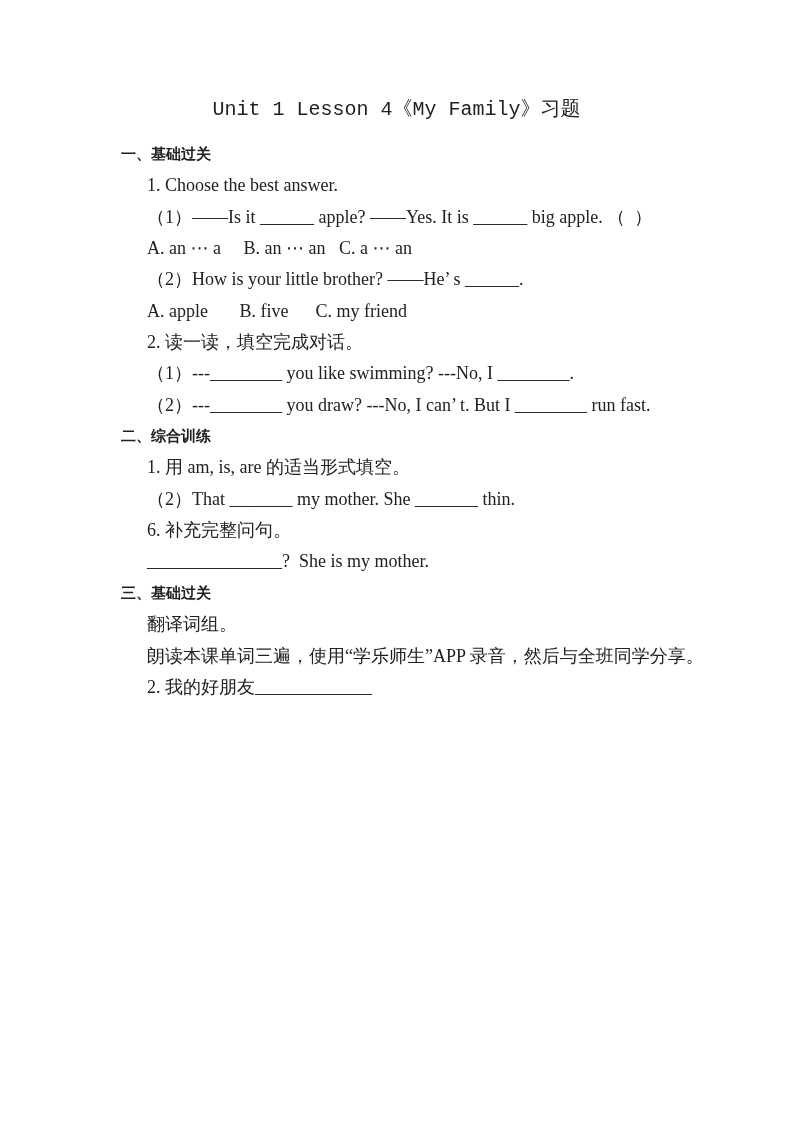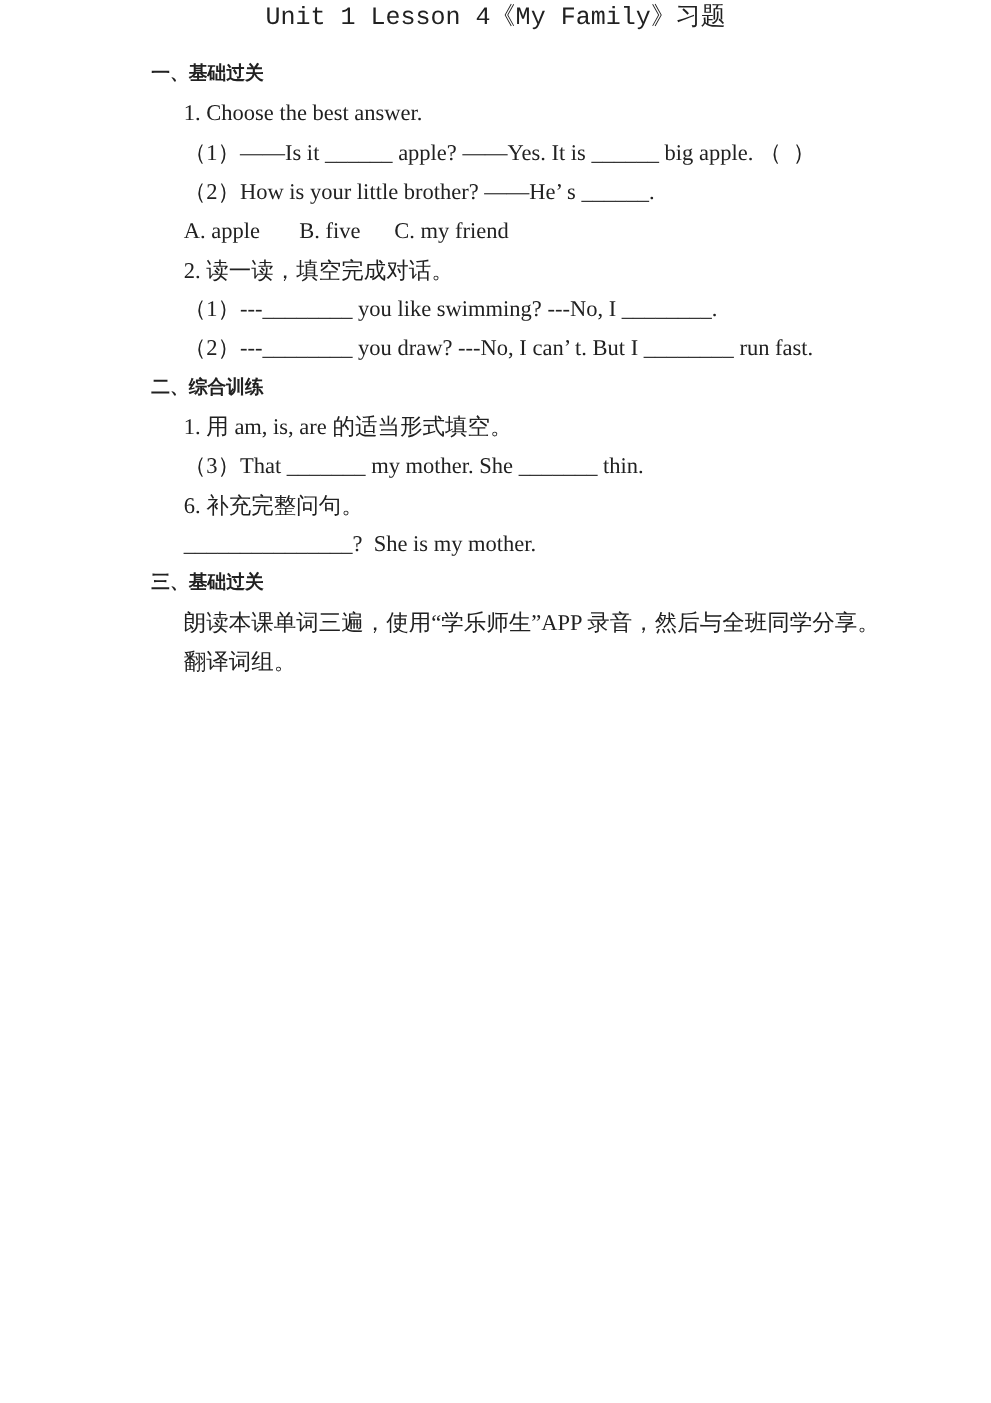--- a/index.html
+++ b/index.html
@@ -3,20 +3,21 @@
 <meta charset="utf-8">
 <style>
   html,body{margin:0;padding:0;background:#ffffff;}
   .page{
     position:relative;
     width:793px;height:1122px;
     background:#ffffff;
     color:#212121;
     font-family:"Liberation Mono","DejaVu Sans Mono",monospace;
     box-sizing:border-box;
+    padding-top:95px;
     overflow:hidden;
   }
   .title{
     margin:0;
     font-size:20px;
     font-weight:normal;
     line-height:30px;
     text-align:center;
     letter-spacing:0;
     white-space:pre;
@@ -39,27 +40,29 @@
 </style>
 </head>
 <body>
 
 <div class="page">
   <h1 class="title">Unit 1 Lesson 4《My Family》习题</h1>
   <div class="lines" id="lines">
       <div class="line heading"><span class="part bold">一、基础过关</span></div>
       <div class="line body"><span class="part">1. Choose the best answer.</span></div>
       <div class="line body"><span class="part">（1）——Is it ______ apple? ——Yes. It is ______ big apple. （  ）</span></div>
+      <div class="line body"><span class="part">A. an ⋯ a     B. an ⋯ an   C. a ⋯ an</span></div>
       <div class="line body"><span class="part">（2）How is your little brother? ——He’ s ______.</span></div>
       <div class="line body"><span class="part">A. apple       B. five      C. my friend</span></div>
       <div class="line body"><span class="part">2. 读一读，填空完成对话。</span></div>
       <div class="line body"><span class="part">（1）---________ you like swimming? ---No, I ________.</span></div>
       <div class="line body"><span class="part">（2）---________ you draw? ---No, I can’ t. But I ________ run fast.</span></div>
       <div class="line heading"><span class="part bold">二、综合训练</span></div>
       <div class="line body"><span class="part">1. 用 am, is, are 的适当形式填空。</span></div>
-      <div class="line body"><span class="part">（3）That _______ my mother. She _______ thin.</span></div>
+      <div class="line body"><span class="part">（2）That _______ my mother. She _______ thin.</span></div>
       <div class="line body"><span class="part">6. 补充完整问句。</span></div>
       <div class="line body"><span class="part">_______________?  She is my mother.</span></div>
       <div class="line heading"><span class="part bold">三、基础过关</span></div>
+      <div class="line body"><span class="part">翻译词组。</span></div>
       <div class="line body"><span class="part">朗读本课单词三遍，使用“学乐师生”APP 录音，然后与全班同学分享。</span></div>
-      <div class="line body"><span class="part">翻译词组。</span></div>
+      <div class="line body"><span class="part">2. 我的好朋友_____________</span></div>
     </div>
 </div>
 
 </body></html>

